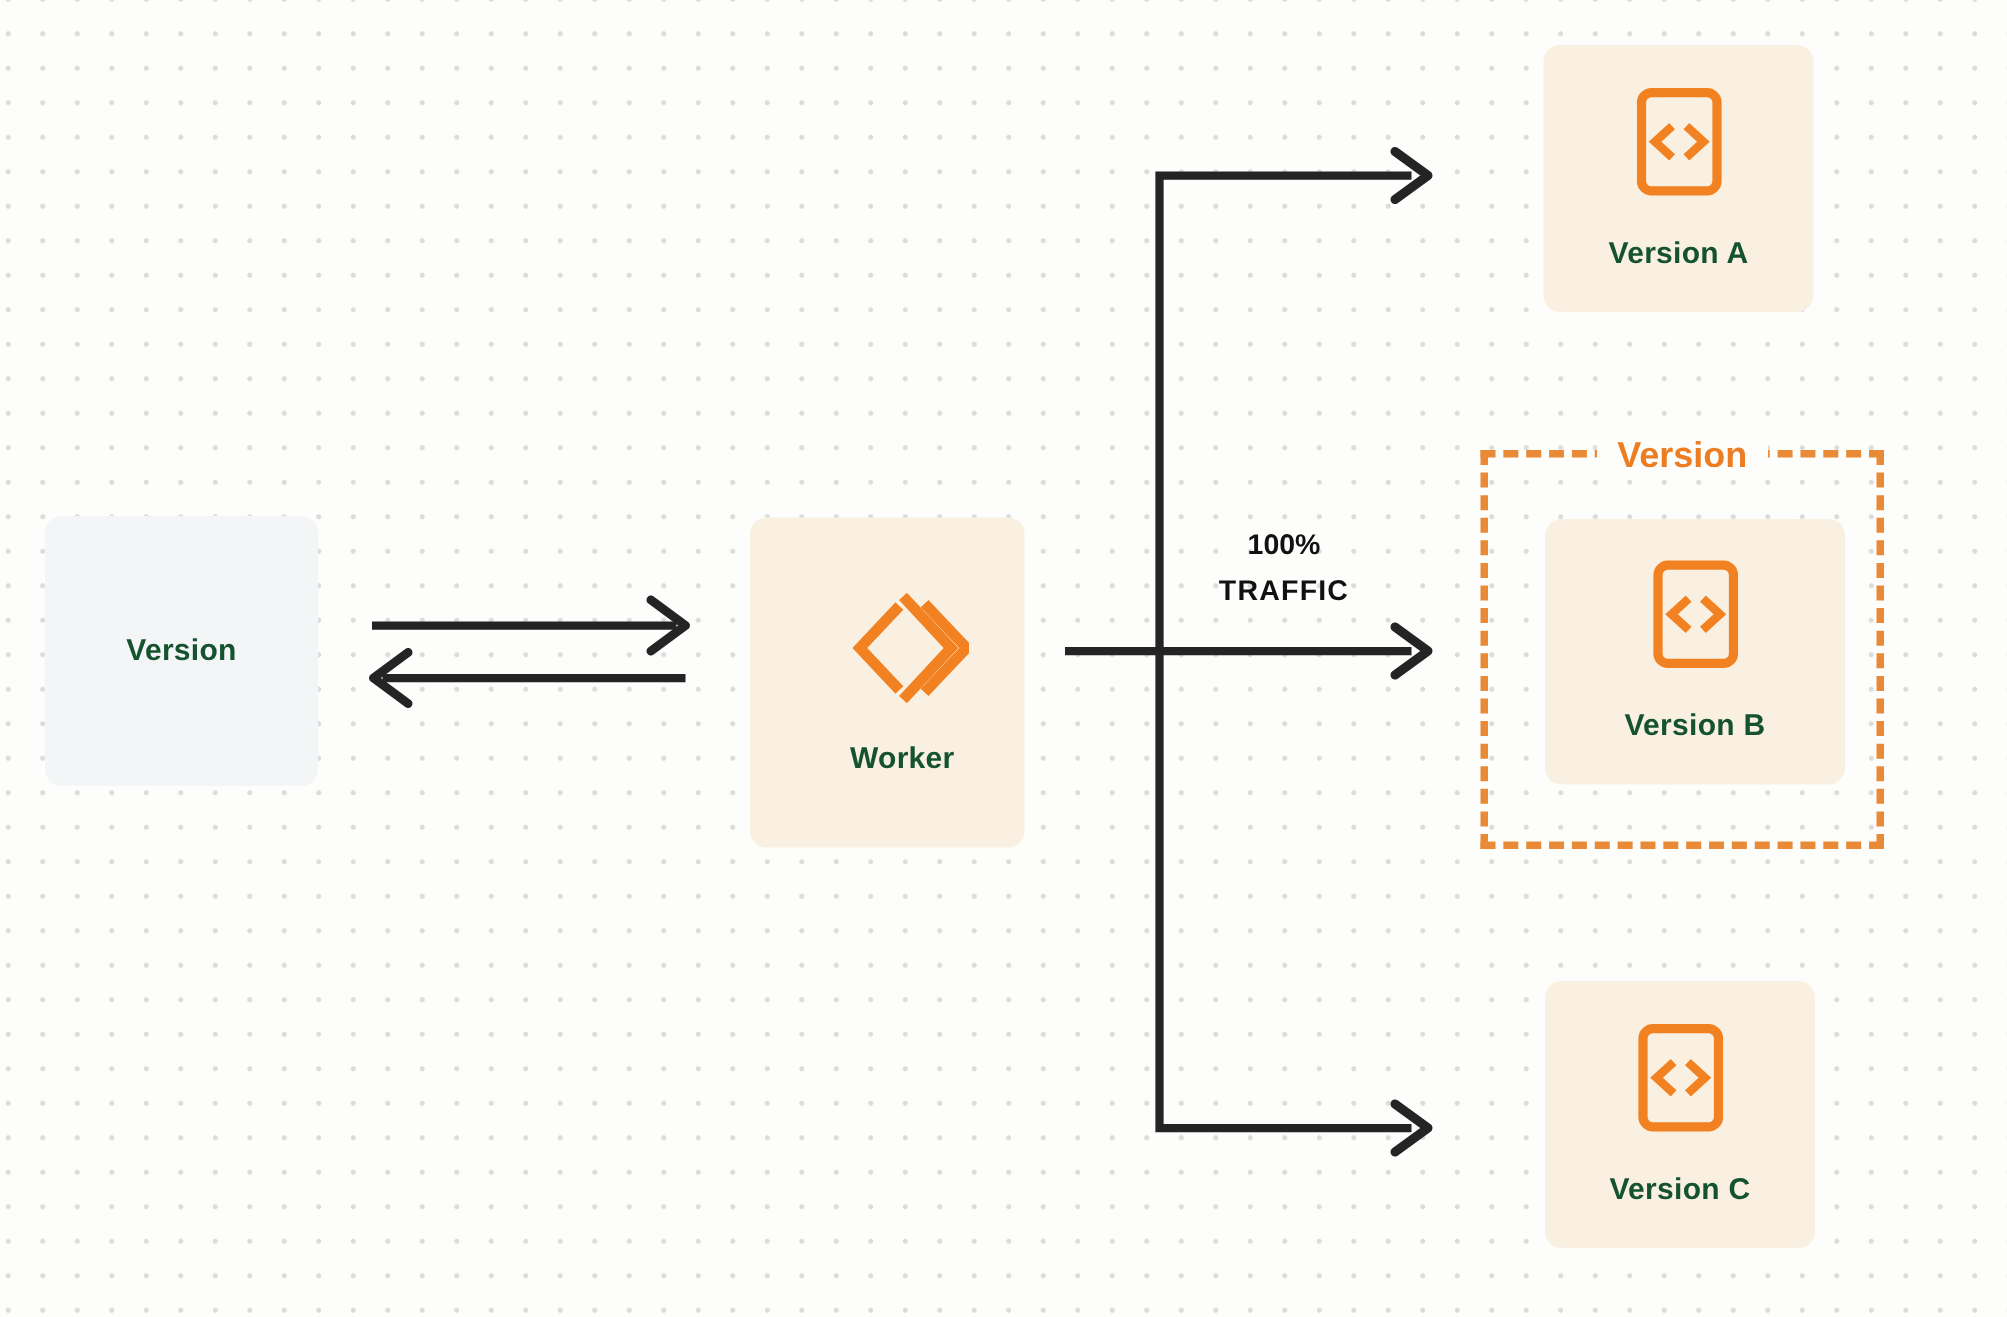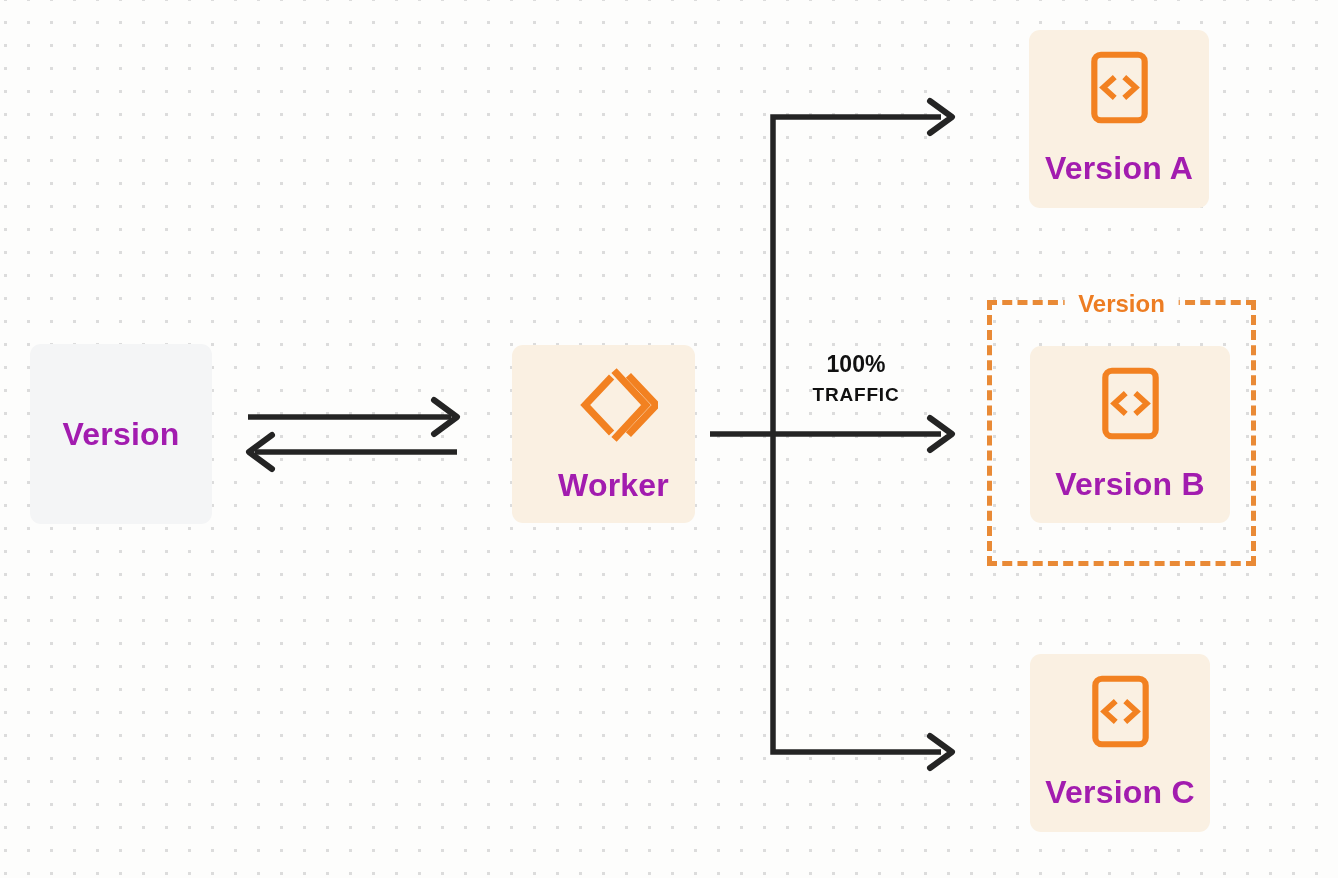--- a/index.html
+++ b/index.html
@@ -21,32 +21,32 @@
     position: absolute;
     display: flex;
     flex-direction: column;
     align-items: center;
     justify-content: center;
     border-radius: 11px;
     box-sizing: border-box;
   }
   .node .node-label {
     font-weight: bold;
-    font-size: 32px;
-    color: #a21caf;
+    font-size: 20px;
+    color: #14532d;
     letter-spacing: 0.2px;
   }
   .client-node {
     left: 30px; top: 344px;
     width: 182px; height: 180px;
     background: #F4F5F6;
   }
   .worker-node {
-    left: 512px; top: 345px;
-    width: 183px; height: 178px;
+    left: 500px; top: 345px;
+    width: 183px; height: 220px;
     background: #FAF0E2;
     padding-left: 20px;
   }
   .worker-node .node-icon { margin-bottom: 18px; }
   .version-node {
     width: 180px; height: 178px;
     background: #FAF0E2;
   }
   .version-node .node-icon { margin-bottom: 22px; }
   .version-a { left: 1029px; top: 30px; }
@@ -75,21 +75,21 @@
   }
 
   .traffic-label {
     position: absolute;
     left: 756px; top: 351px;
     width: 200px;
     text-align: center;
     color: #111111;
   }
   .traffic-label .traffic-percent {
-    font-size: 23px;
+    font-size: 19px;
     font-weight: bold;
     line-height: 26px;
     margin-bottom: 7px;
   }
   .traffic-label .traffic-word {
     font-size: 19px;
     font-weight: bold;
     letter-spacing: 0.8px;
     line-height: 22px;
     text-align: center;

